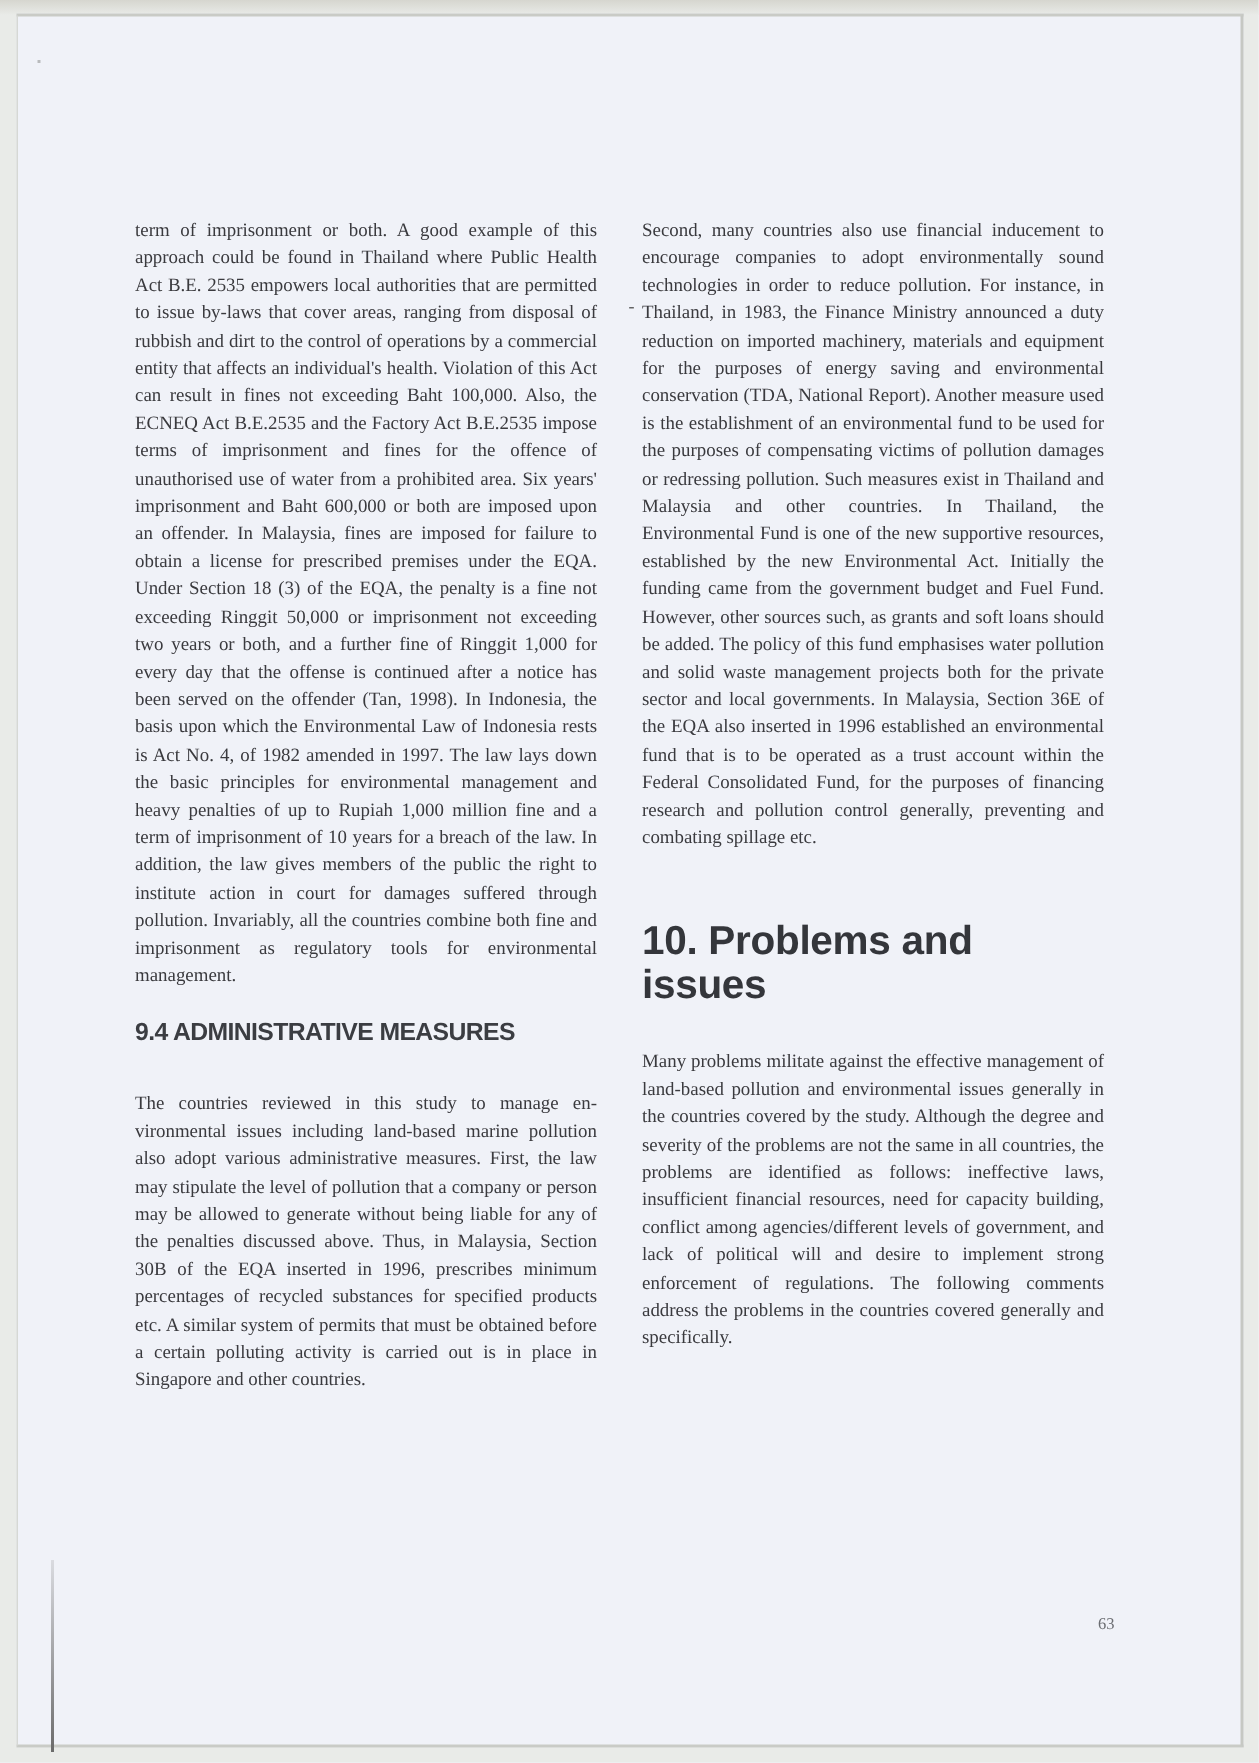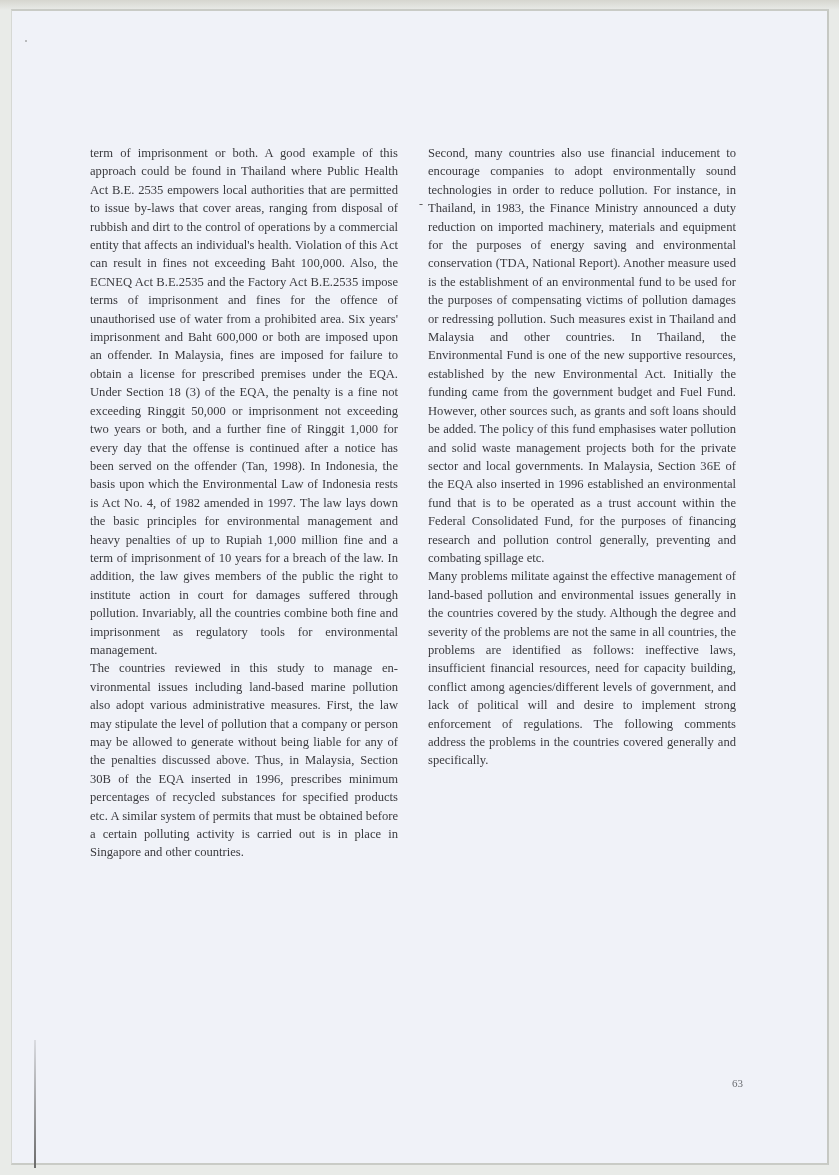--- a/index.html
+++ b/index.html
@@ -64,23 +64,25 @@
 <div class="top-shadow"></div>
 
 <div class="page">
   <div class="dot-mark"></div>
 </div>
 
 <div class="spine-line"></div>
 
 <div class="col col-left">
   <p>term of imprisonment or both. A good example of this approach could be found in Thailand where Public Health Act B.E. 2535 empowers local authorities that are permitted to issue by-laws that cover areas, rang­ing from disposal of rubbish and dirt to the control of operations by a commercial entity that affects an in­dividual's health. Violation of this Act can result in fines not exceeding Baht 100,000. Also, the ECNEQ Act B.E.2535 and the Factory Act B.E.2535 impose terms of imprisonment and fines for the offence of unauthorised use of water from a prohibited area. Six years' imprisonment and Baht 600,000 or both are imposed upon an offender. In Malaysia, fines are imposed for failure to obtain a license for prescribed premises under the EQA. Under Section 18 (3) of the EQA, the penalty is a fine not exceeding Ringgit 50,000 or imprisonment not exceeding two years or both, and a further fine of Ringgit 1,000 for every day that the offense is continued after a notice has been served on the offender (Tan, 1998). In Indone­sia, the basis upon which the Environmental Law of Indonesia rests is Act No. 4, of 1982 amended in 1997. The law lays down the basic principles for environmental management and heavy penalties of up to Rupiah 1,000 million fine and a term of impris­onment of 10 years for a breach of the law. In addi­tion, the law gives members of the public the right to institute action in court for damages suffered through pollution. Invariably, all the countries combine both fine and imprisonment as regulatory tools for envi­ronmental management.</p>
+  <h2 class="h2">9.4 ADMINISTRATIVE MEASURES</h2>
   <p class="left-p2">The countries reviewed in this study to manage en­vironmental issues including land-based marine pol­lution also adopt various administrative measures. First, the law may stipulate the level of pollution that a company or person may be allowed to generate without being liable for any of the penalties discussed above. Thus, in Malaysia, Section 30B of the EQA inserted in 1996, prescribes minimum percentages of recycled substances for specified products etc. A similar system of permits that must be obtained be­fore a certain polluting activity is carried out is in place in Singapore and other countries.</p>
 </div>
 
 <span class="margin-dash">-</span>
 
 <div class="col col-right">
   <p>Second, many countries also use financial induce­ment to encourage companies to adopt environmen­tally sound technologies in order to reduce pollution. For instance, in Thailand, in 1983, the Finance Minis­try announced a duty reduction on imported machin­ery, materials and equipment for the purposes of en­ergy saving and environmental conservation (TDA, National Report). Another measure used is the es­tablishment of an environmental fund to be used for the purposes of compensating victims of pollution damages or redressing pollution. Such measures ex­ist in Thailand and Malaysia and other countries. In Thailand, the Environmental Fund is one of the new supportive resources, established by the new Envi­ronmental Act. Initially the funding came from the government budget and Fuel Fund. However, other sources such, as grants and soft loans should be added. The policy of this fund emphasises water pollution and solid waste management projects both for the private sector and local governments. In Malaysia, Section 36E of the EQA also inserted in 1996 established an environmental fund that is to be operated as a trust account within the Federal Con­solidated Fund, for the purposes of financing research and pollution control generally, preventing and com­bating spillage etc.</p>
+  <h1 class="h1">10. Problems and issues</h1>
   <p>Many problems militate against the effective man­agement of land-based pollution and environmental issues generally in the countries covered by the study. Although the degree and severity of the problems are not the same in all countries, the problems are identified as follows: ineffective laws, insufficient fi­nancial resources, need for capacity building, con­flict among agencies/different levels of government, and lack of political will and desire to implement strong enforcement of regulations. The following comments address the problems in the countries covered gen­erally and specifically.</p>
 </div>
 
 <div class="page-number">63</div>
 
 </body></html>

